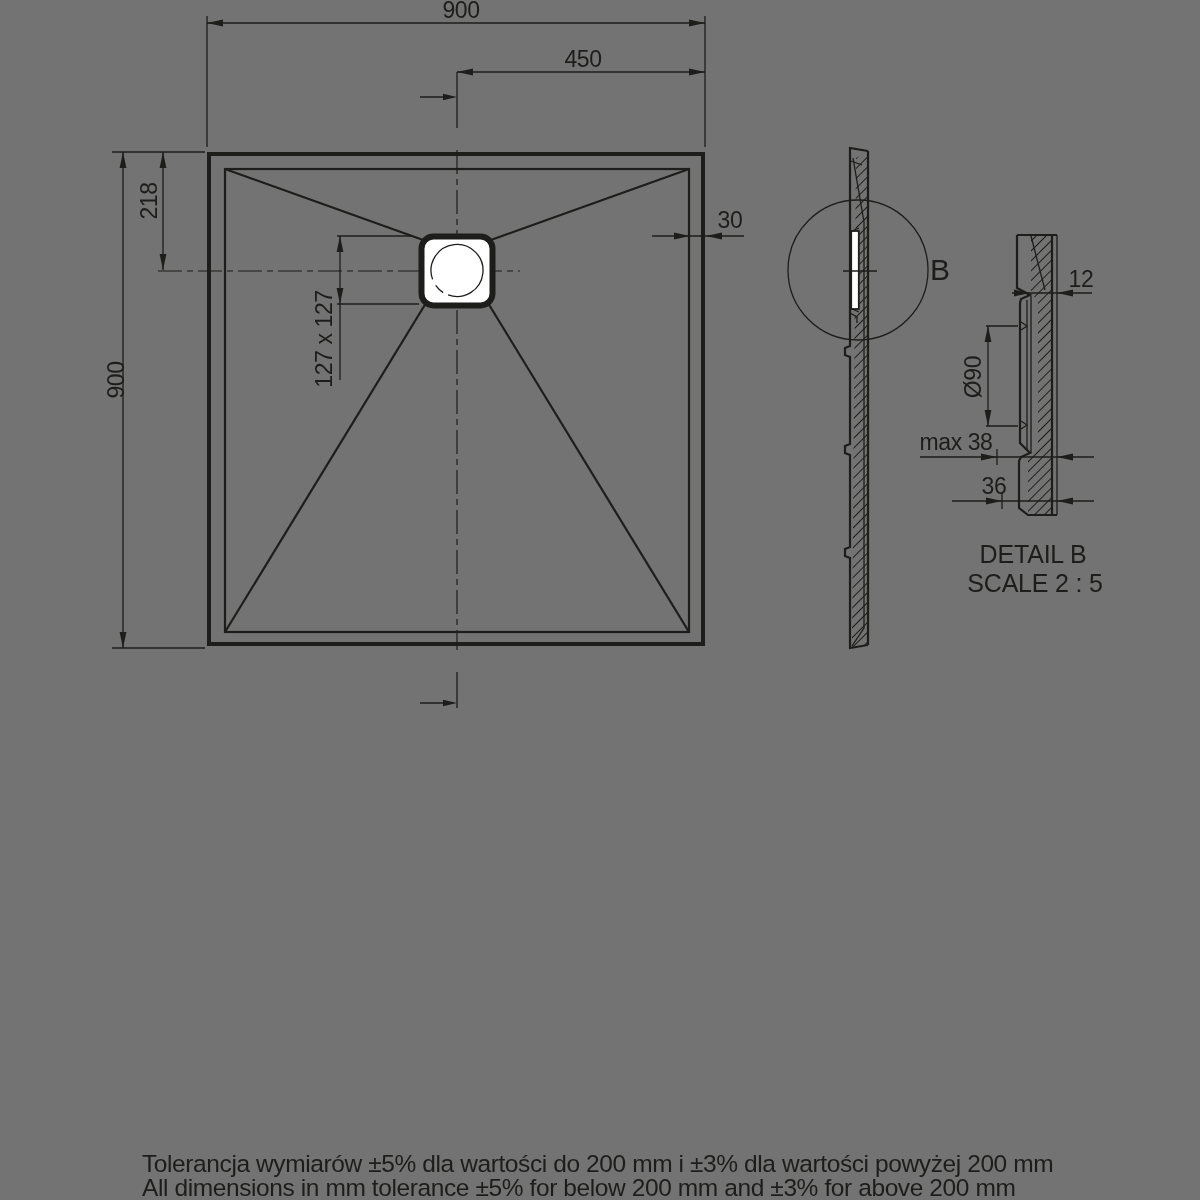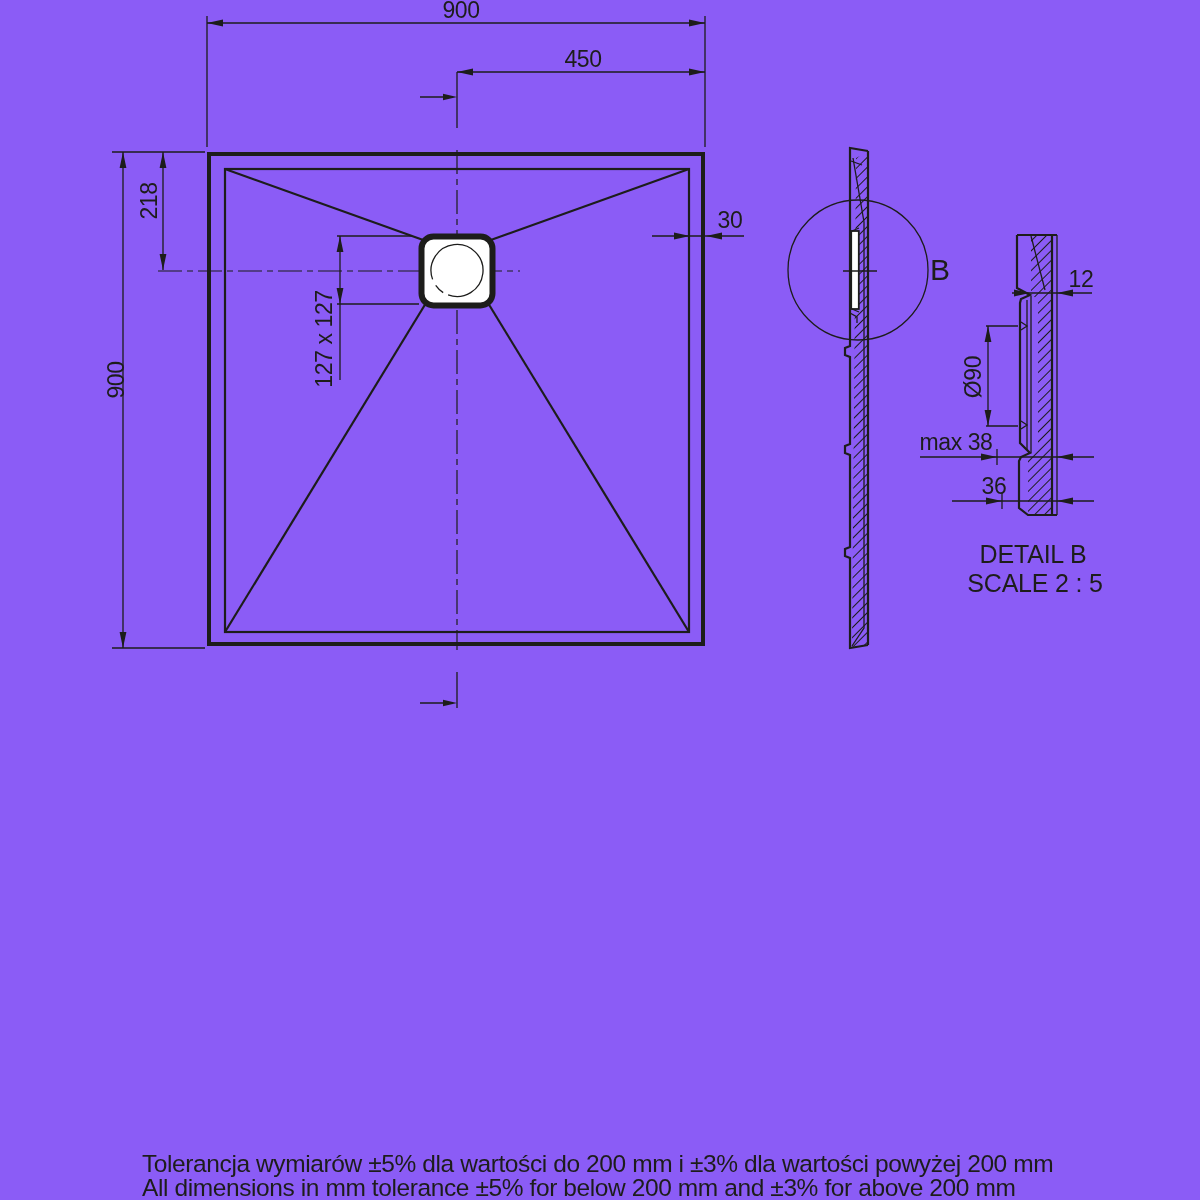--- a/index.html
+++ b/index.html
@@ -1,16 +1,16 @@
 <!DOCTYPE html>
 <html><head>
 <meta charset="utf-8">
 <style>
   html,body{margin:0;padding:0;background:#ffffff;}
-  .sheet{width:1200px;height:1200px;position:relative;background:#8b5cf6;overflow:hidden;}
+  .sheet{width:1200px;height:1200px;position:relative;background:#737373;overflow:hidden;}
   svg{display:block;}
   svg text{font-family:"Liberation Sans","DejaVu Sans",sans-serif;fill:#1d1d1b;}
   .dim{font-size:23px;letter-spacing:-0.4px;}
   .cap{font-size:25px;letter-spacing:-0.2px;}
   .blbl{font-size:30px;}
   .note{font-size:24.5px;letter-spacing:-0.4px;}
   .s1{stroke:#1d1d1b;stroke-width:1.3;fill:none;}
   .s2{stroke:#1d1d1b;stroke-width:2.2;fill:none;}
   .s4{stroke:#1d1d1b;stroke-width:4;fill:none;}
   .s6{stroke:#1d1d1b;stroke-width:6;fill:none;}

